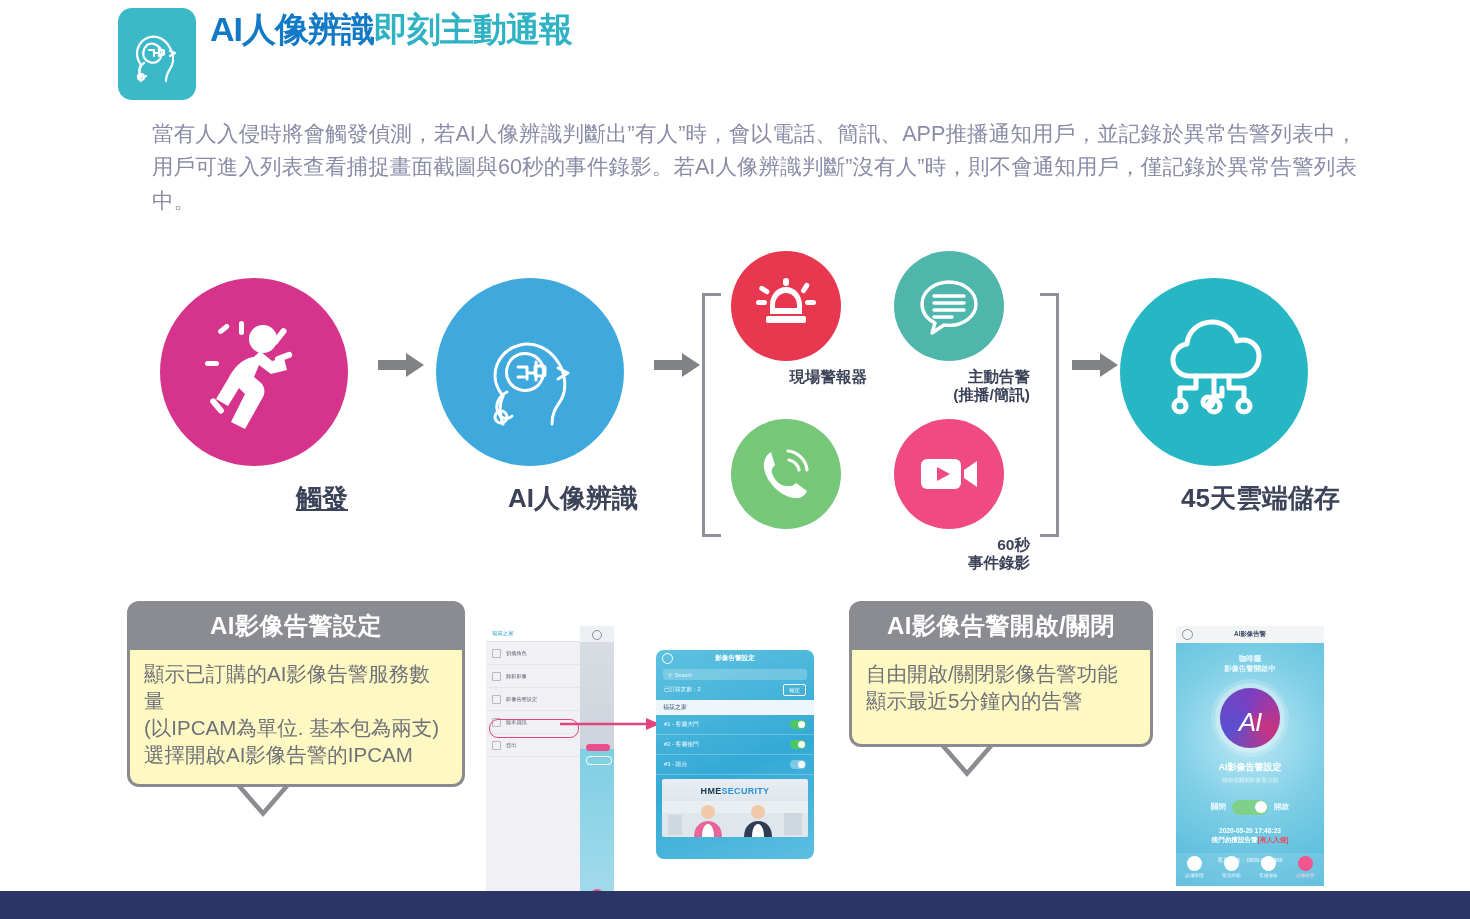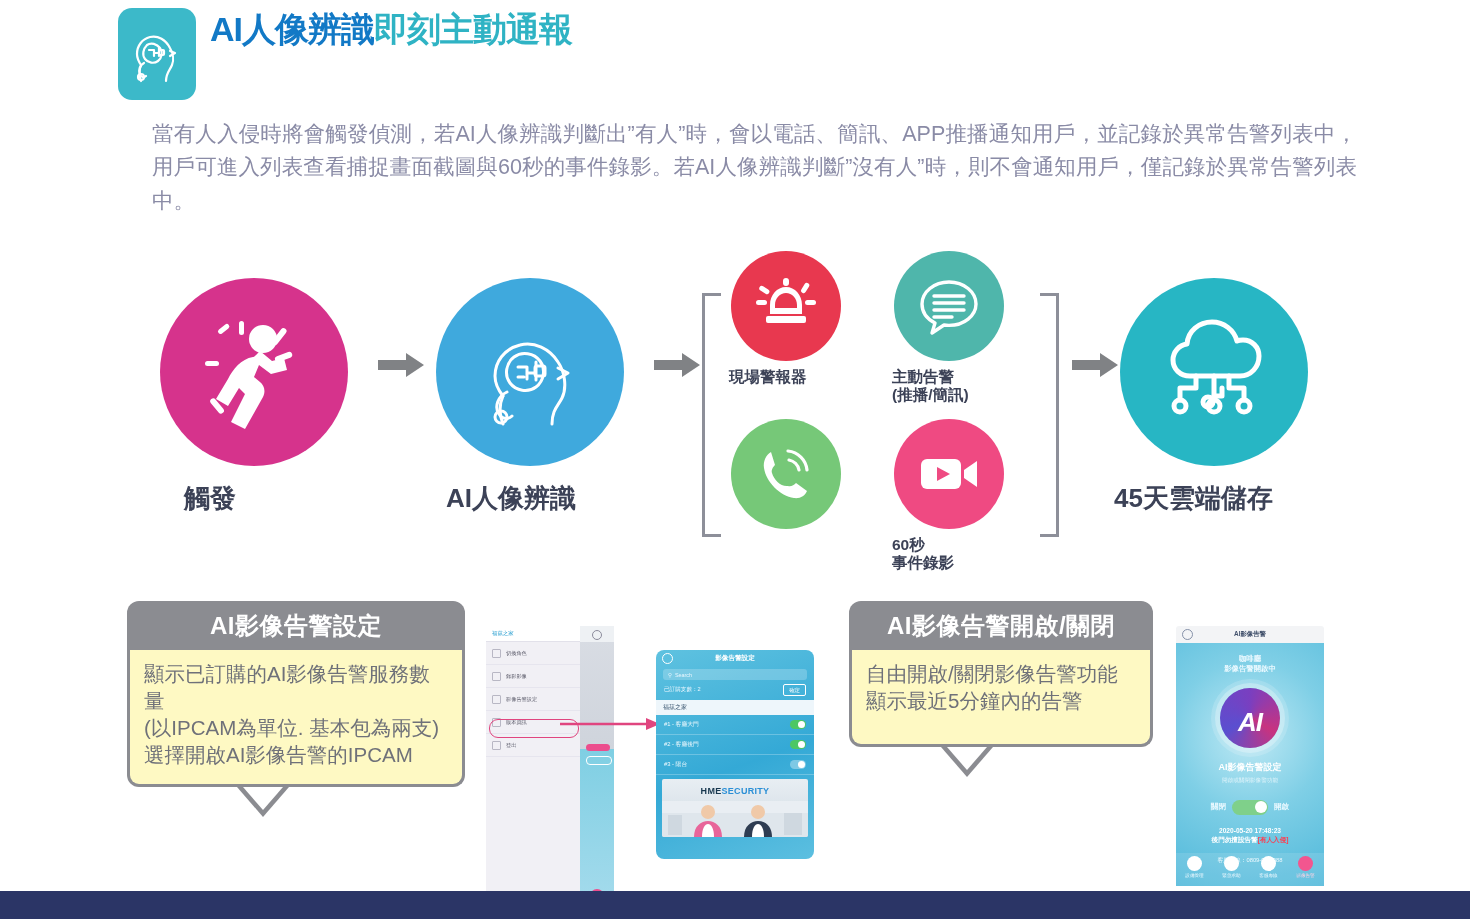--- a/index.html
+++ b/index.html
@@ -38,22 +38,22 @@
 
   
   .flow{position:absolute;left:0;top:240px;width:1470px;height:345px;}
   .circ{
     position:absolute;border-radius:50%;
     display:flex;align-items:center;justify-content:center;
   }
   .big{width:188px;height:188px;}
   .sm{width:110px;height:110px;}
   .cap{
-    position:absolute;text-align:left;color:#3c4257;
-    font-size:26px;font-weight:bold;line-height:1.15;white-space:nowrap;margin-left:24px;
+    position:absolute;text-align:right;color:#3c4257;
+    font-size:26px;font-weight:bold;line-height:1.15;white-space:nowrap;
   }
   .cap.small{font-size:15.5px;font-weight:bold;color:#3c4257;}
   .arrow{position:absolute;width:46px;height:26px;}
   .bracket{position:absolute;border:3px solid #8d8f99;}
 
   
   .callout{position:absolute;border-radius:14px;overflow:visible;}
   .callout .hd{
     background:#8b8c91;color:#fff;font-size:24px;font-weight:bold;
     text-align:center;padding:9px 0 8px;border-radius:12px 12px 0 0;
@@ -180,21 +180,21 @@
     background:radial-gradient(circle at 50% 38%,#bfe9f4 0%,#7fcfe6 45%,#4fb8da 100%);
     text-align:center;
   }
   .p4 .t1{color:#eaf9ff;font-size:7.4px;font-weight:bold;padding-top:11px;line-height:1.35;}
   .p4 .ai{
     width:60px;height:60px;border-radius:50%;margin:14px auto 0;
     background:conic-gradient(#7a3fc0,#c8337f,#5a4fd0,#7a3fc0);
     display:flex;align-items:center;justify-content:center;
     box-shadow:0 0 0 5px rgba(255,255,255,.28),0 0 0 9px rgba(255,255,255,.16);
   }
-  .p4 .ai span{color:#fff;font-size:26px;font-weight:bold;font-style:italic;letter-spacing:-1px;margin-top:10px;}
+  .p4 .ai span{color:#fff;font-size:26px;font-weight:normal;font-style:italic;letter-spacing:-1px;margin-top:10px;}
   .p4 .t2{color:#fff;font-size:9px;font-weight:bold;margin-top:13px;}
   .p4 .t3{color:#dff4fb;font-size:5.6px;margin-top:3px;}
   .p4 .sw{
     display:flex;align-items:center;justify-content:center;gap:6px;margin-top:15px;
     color:#eaf9ff;font-size:7.6px;font-weight:bold;
   }
   .p4 .sw .knob{
     width:36px;height:15px;border-radius:9px;background:#7fd08a;position:relative;
   }
   .p4 .sw .knob i{position:absolute;right:1.5px;top:1.5px;width:12px;height:12px;border-radius:50%;background:#fff;}
@@ -252,21 +252,21 @@
           <path d="M58 44 C46 46 38 56 33 66 l-12 20 12 7 11 -18 6 6 -14 28 14 7 18 -32 c3 -6 1 -12 -3 -15 l-6 -5 5 -12 12 9 16 -4 -3 -12 -12 3 -12 -10 C59 44 59 44 58 44 Z"></path>
           <rect x="22" y="18" width="13" height="5" rx="2.5" transform="rotate(-38 22 18)"></rect>
           <rect x="44" y="8" width="5" height="14" rx="2.5"></rect>
           <rect x="10" y="48" width="14" height="5" rx="2.5"></rect>
           <rect x="88" y="14" width="6" height="20" rx="3" transform="rotate(38 88 14)"></rect>
           <rect x="96" y="38" width="6" height="18" rx="3" transform="rotate(70 96 38)"></rect>
           <rect x="14" y="88" width="6" height="18" rx="3" transform="rotate(-40 14 88)"></rect>
         </g>
       </svg>
     </div>
-    <div class="cap" style="left:160px;top:244px;width:188px;">觸發</div>
+    <div class="cap" style="left:160px;top:244px;width:188px;text-decoration:underline;">觸發</div>
 
     <div class="arrow" style="left:378px;top:112px;">
       <svg width="46" height="26" viewBox="0 0 46 26">
           <path d="M0 8 h28 V1 l18 12 -18 12 V18 H0 Z" fill="#808285"></path>
         </svg>
     </div>
 
     <div class="circ big" style="left:436px;top:38px;background:#3fa9dd;">
       <svg width="120" height="120" viewBox="0 0 120 120">
         <g fill="none" stroke="#ffffff" stroke-width="3" stroke-linecap="round" stroke-linejoin="round">

